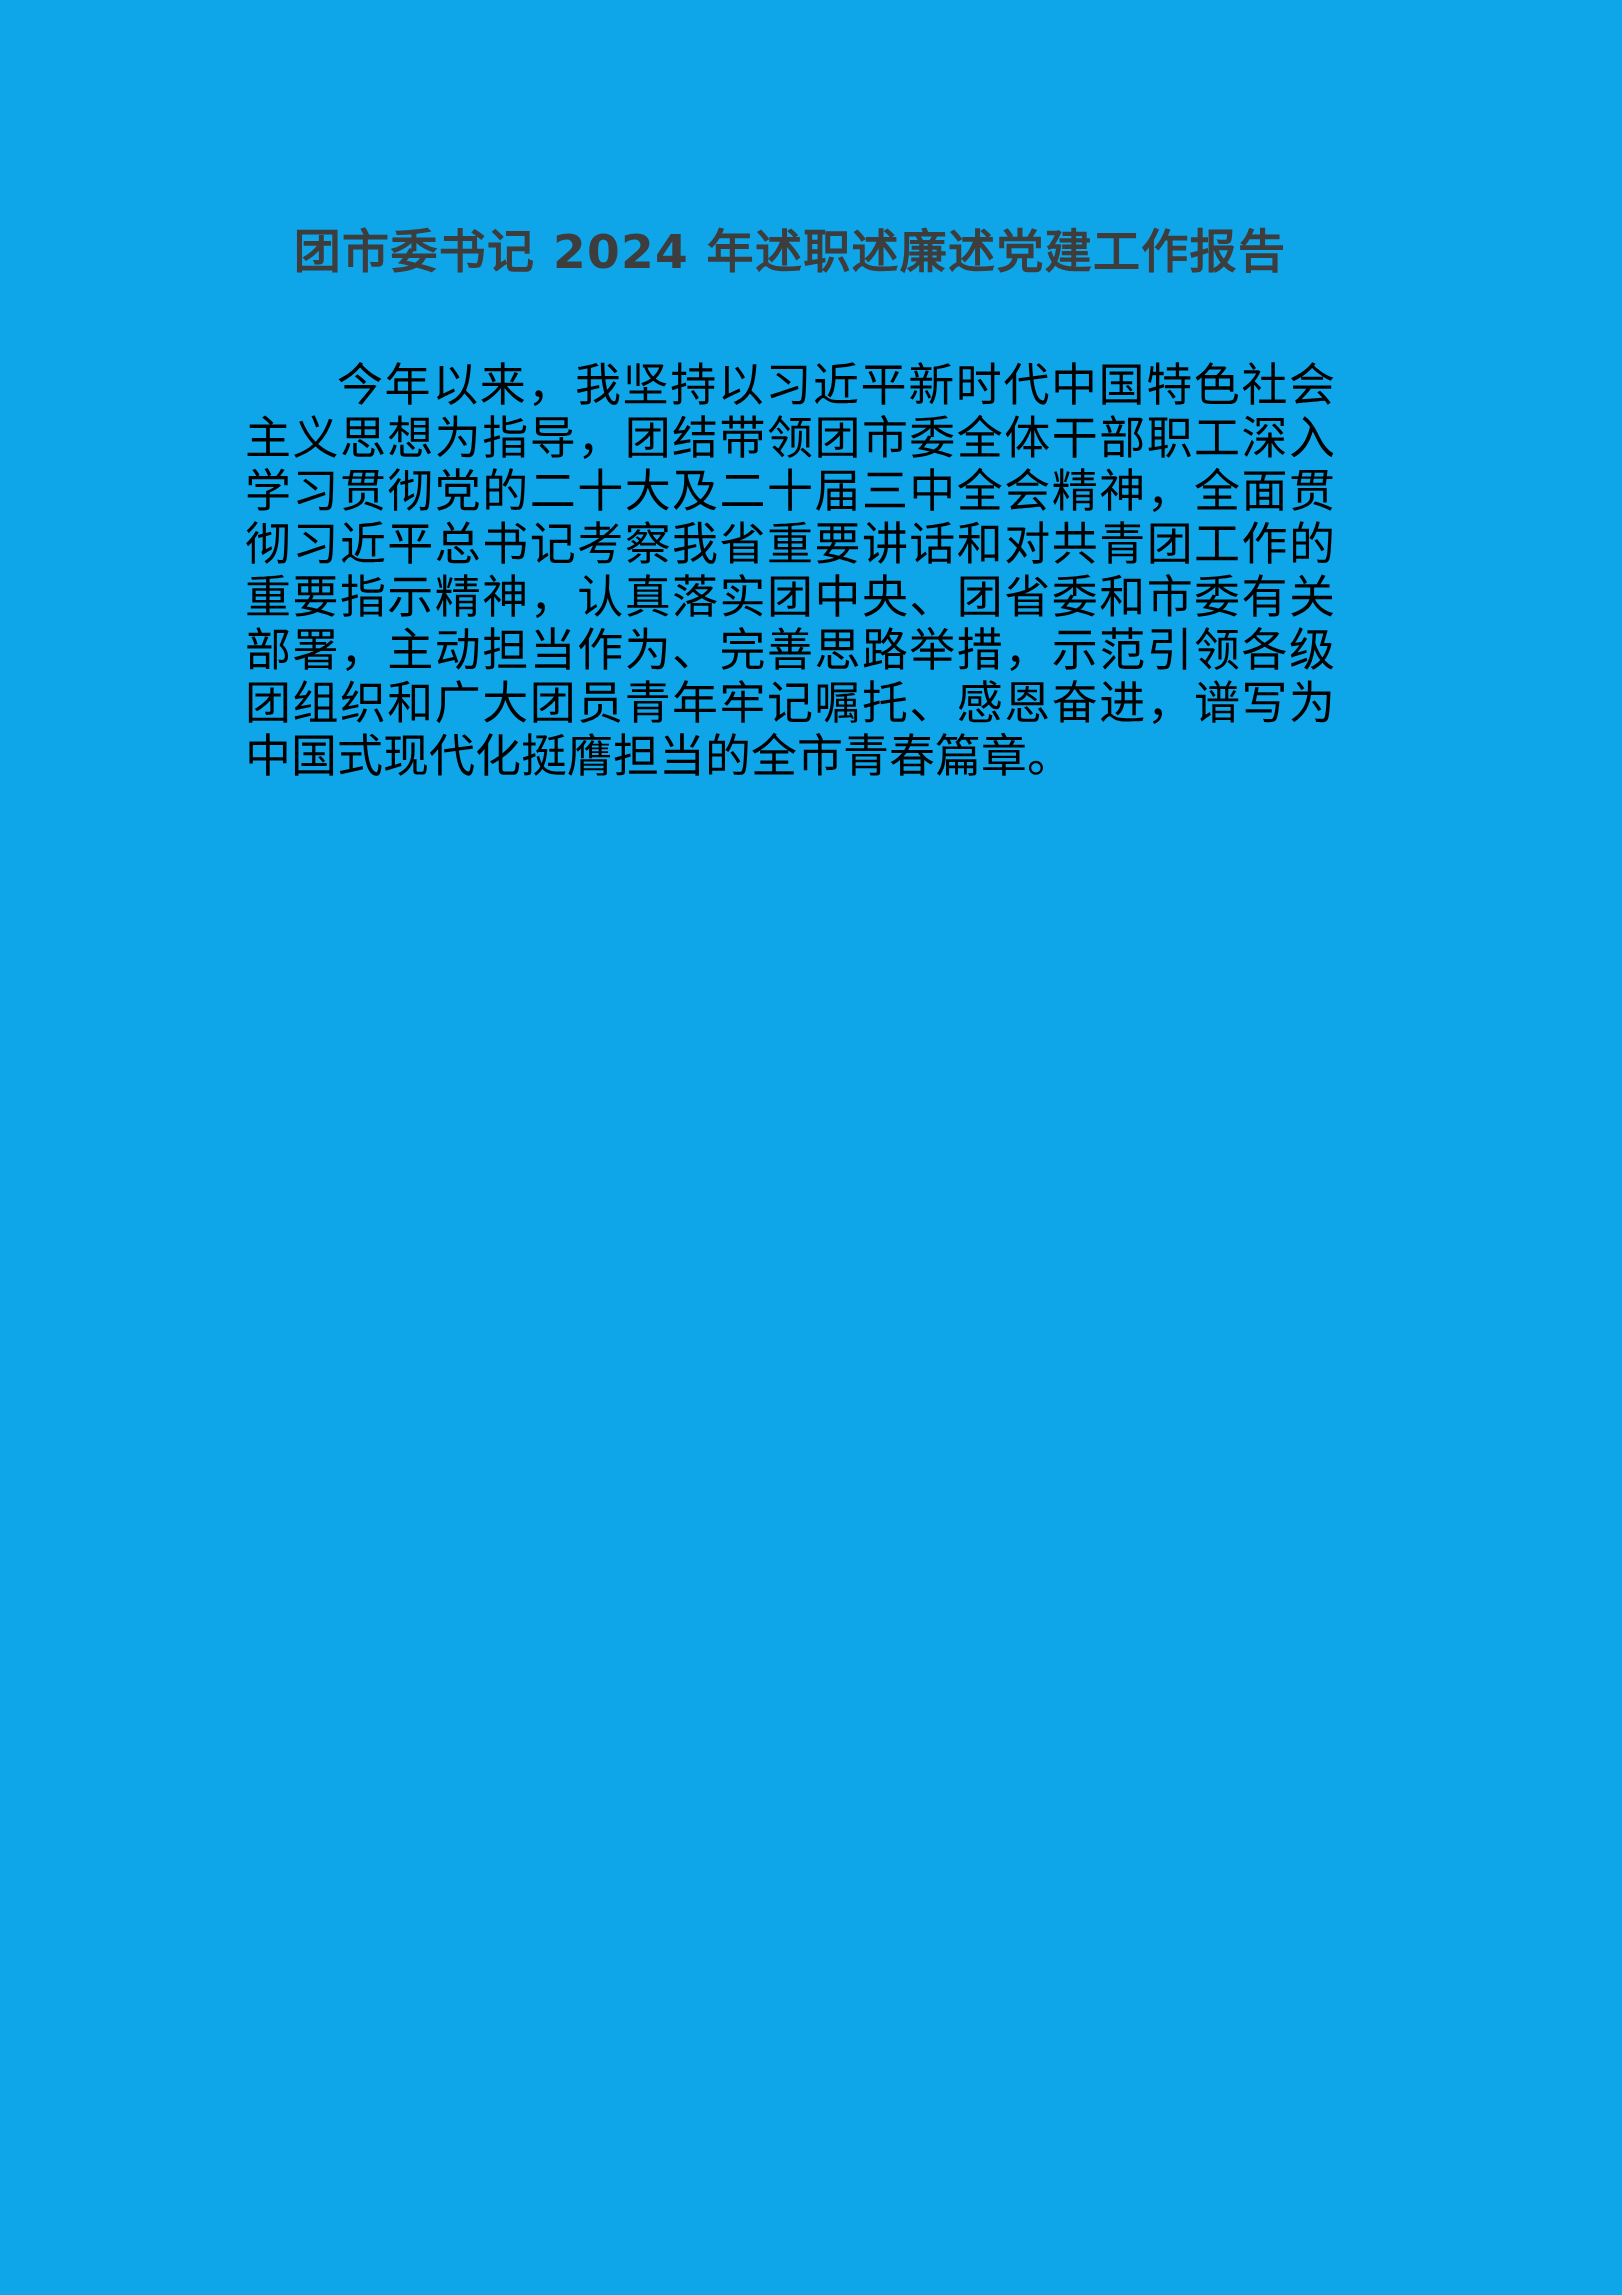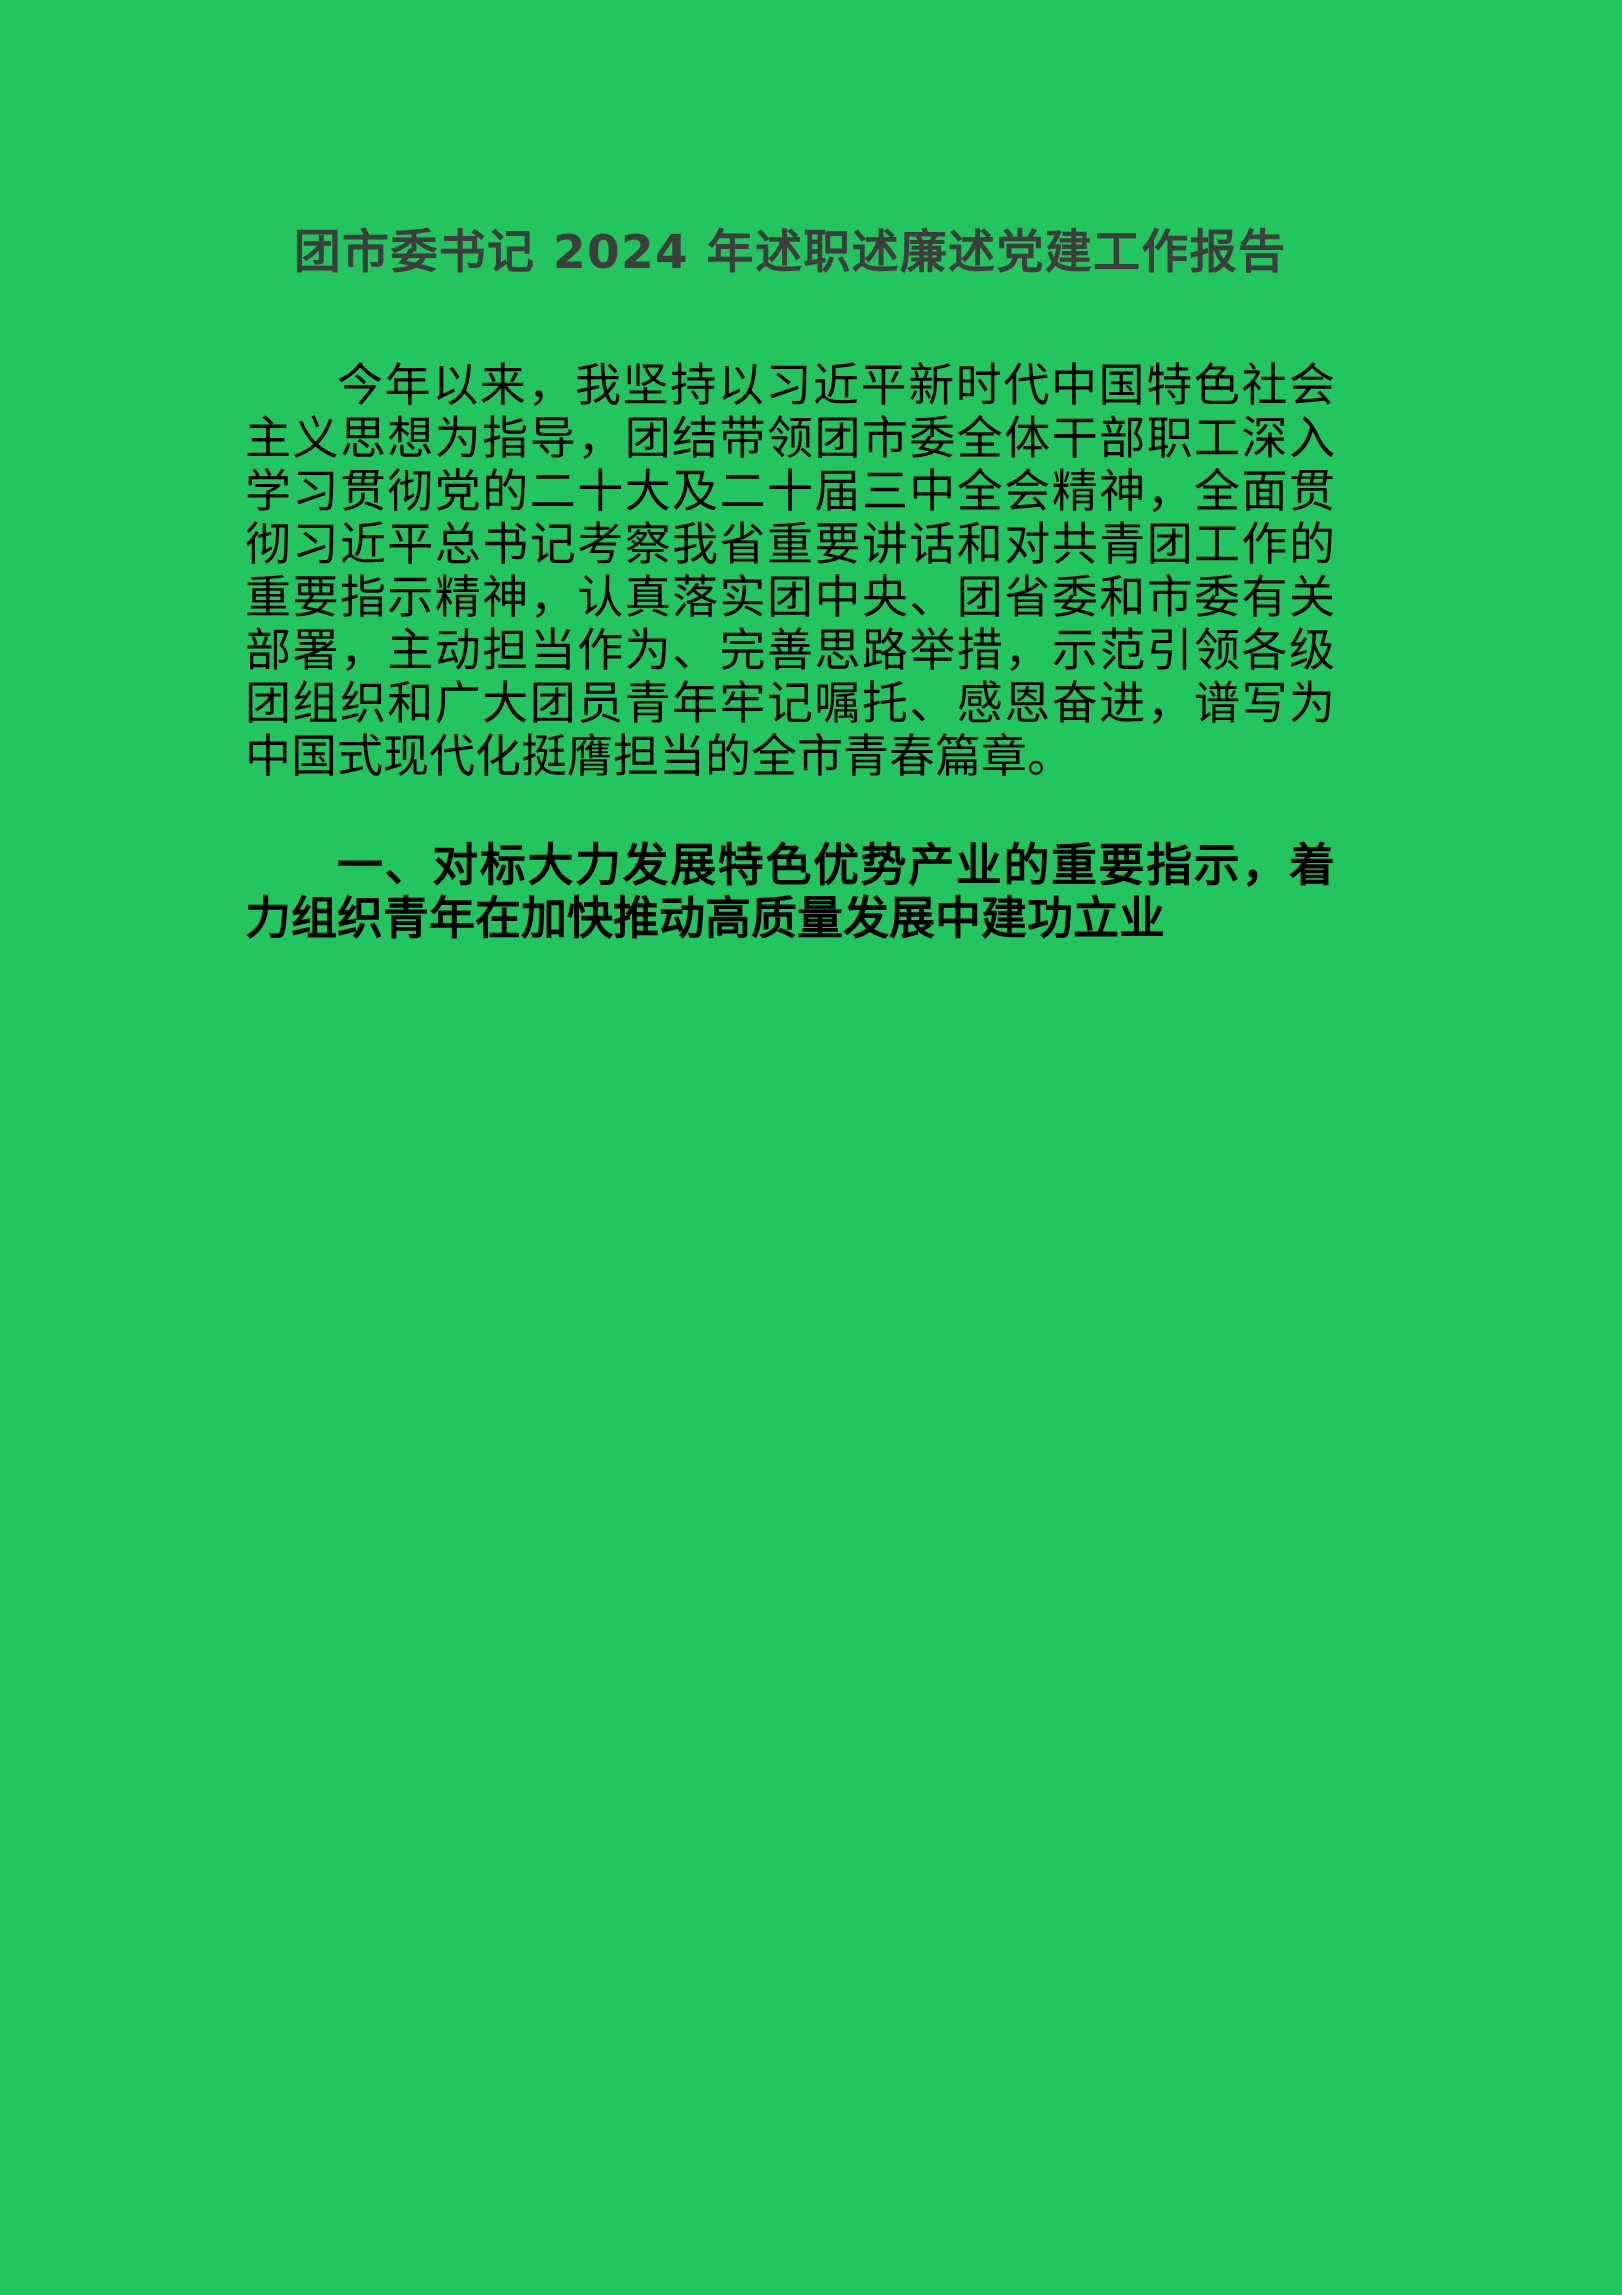--- a/index.html
+++ b/index.html
@@ -10,21 +10,21 @@
   }
   body {
     width: 1623px;
     height: 2295px;
     overflow: hidden;
   }
   .page {
     box-sizing: border-box;
     width: 1623px;
     height: 2295px;
-    background: #22c55e;
+    background: #0ea5e9;
     padding: 209px 288px 216px 245px;
     font-family: "DejaVu Sans", "Liberation Sans", sans-serif;
     color: #000000;
   }
   .doc-title {
     font-size: 47px;
     font-weight: bold;
     color: #3d3d3d;
     line-height: 85px;
     text-align: center;
@@ -52,18 +52,17 @@
 </style>
 </head>
 <body>
 
 <div class="page">
 
   <div class="doc-title">团市委书记 2024 年述职述廉述党建工作报告</div>
 
   <p class="para">今年以来，我坚持以习近平新时代中国特色社会主义思想为指导，团结带领团市委全体干部职工深入学习贯彻党的二十大及二十届三中全会精神，全面贯彻习近平总书记考察我省重要讲话和对共青团工作的重要指示精神，认真落实团中央、团省委和市委有关部署，主动担当作为、完善思路举措，示范引领各级团组织和广大团员青年牢记嘱托、感恩奋进，谱写为中国式现代化挺膺担当的全市青春篇章。</p>
 
-  <p class="para section-heading">一、对标大力发展特色优势产业的重要指示，着力组织青年在加快推动高质量发展中建功立业</p>
 
 
 
 </div>
 
 
 </body></html>

